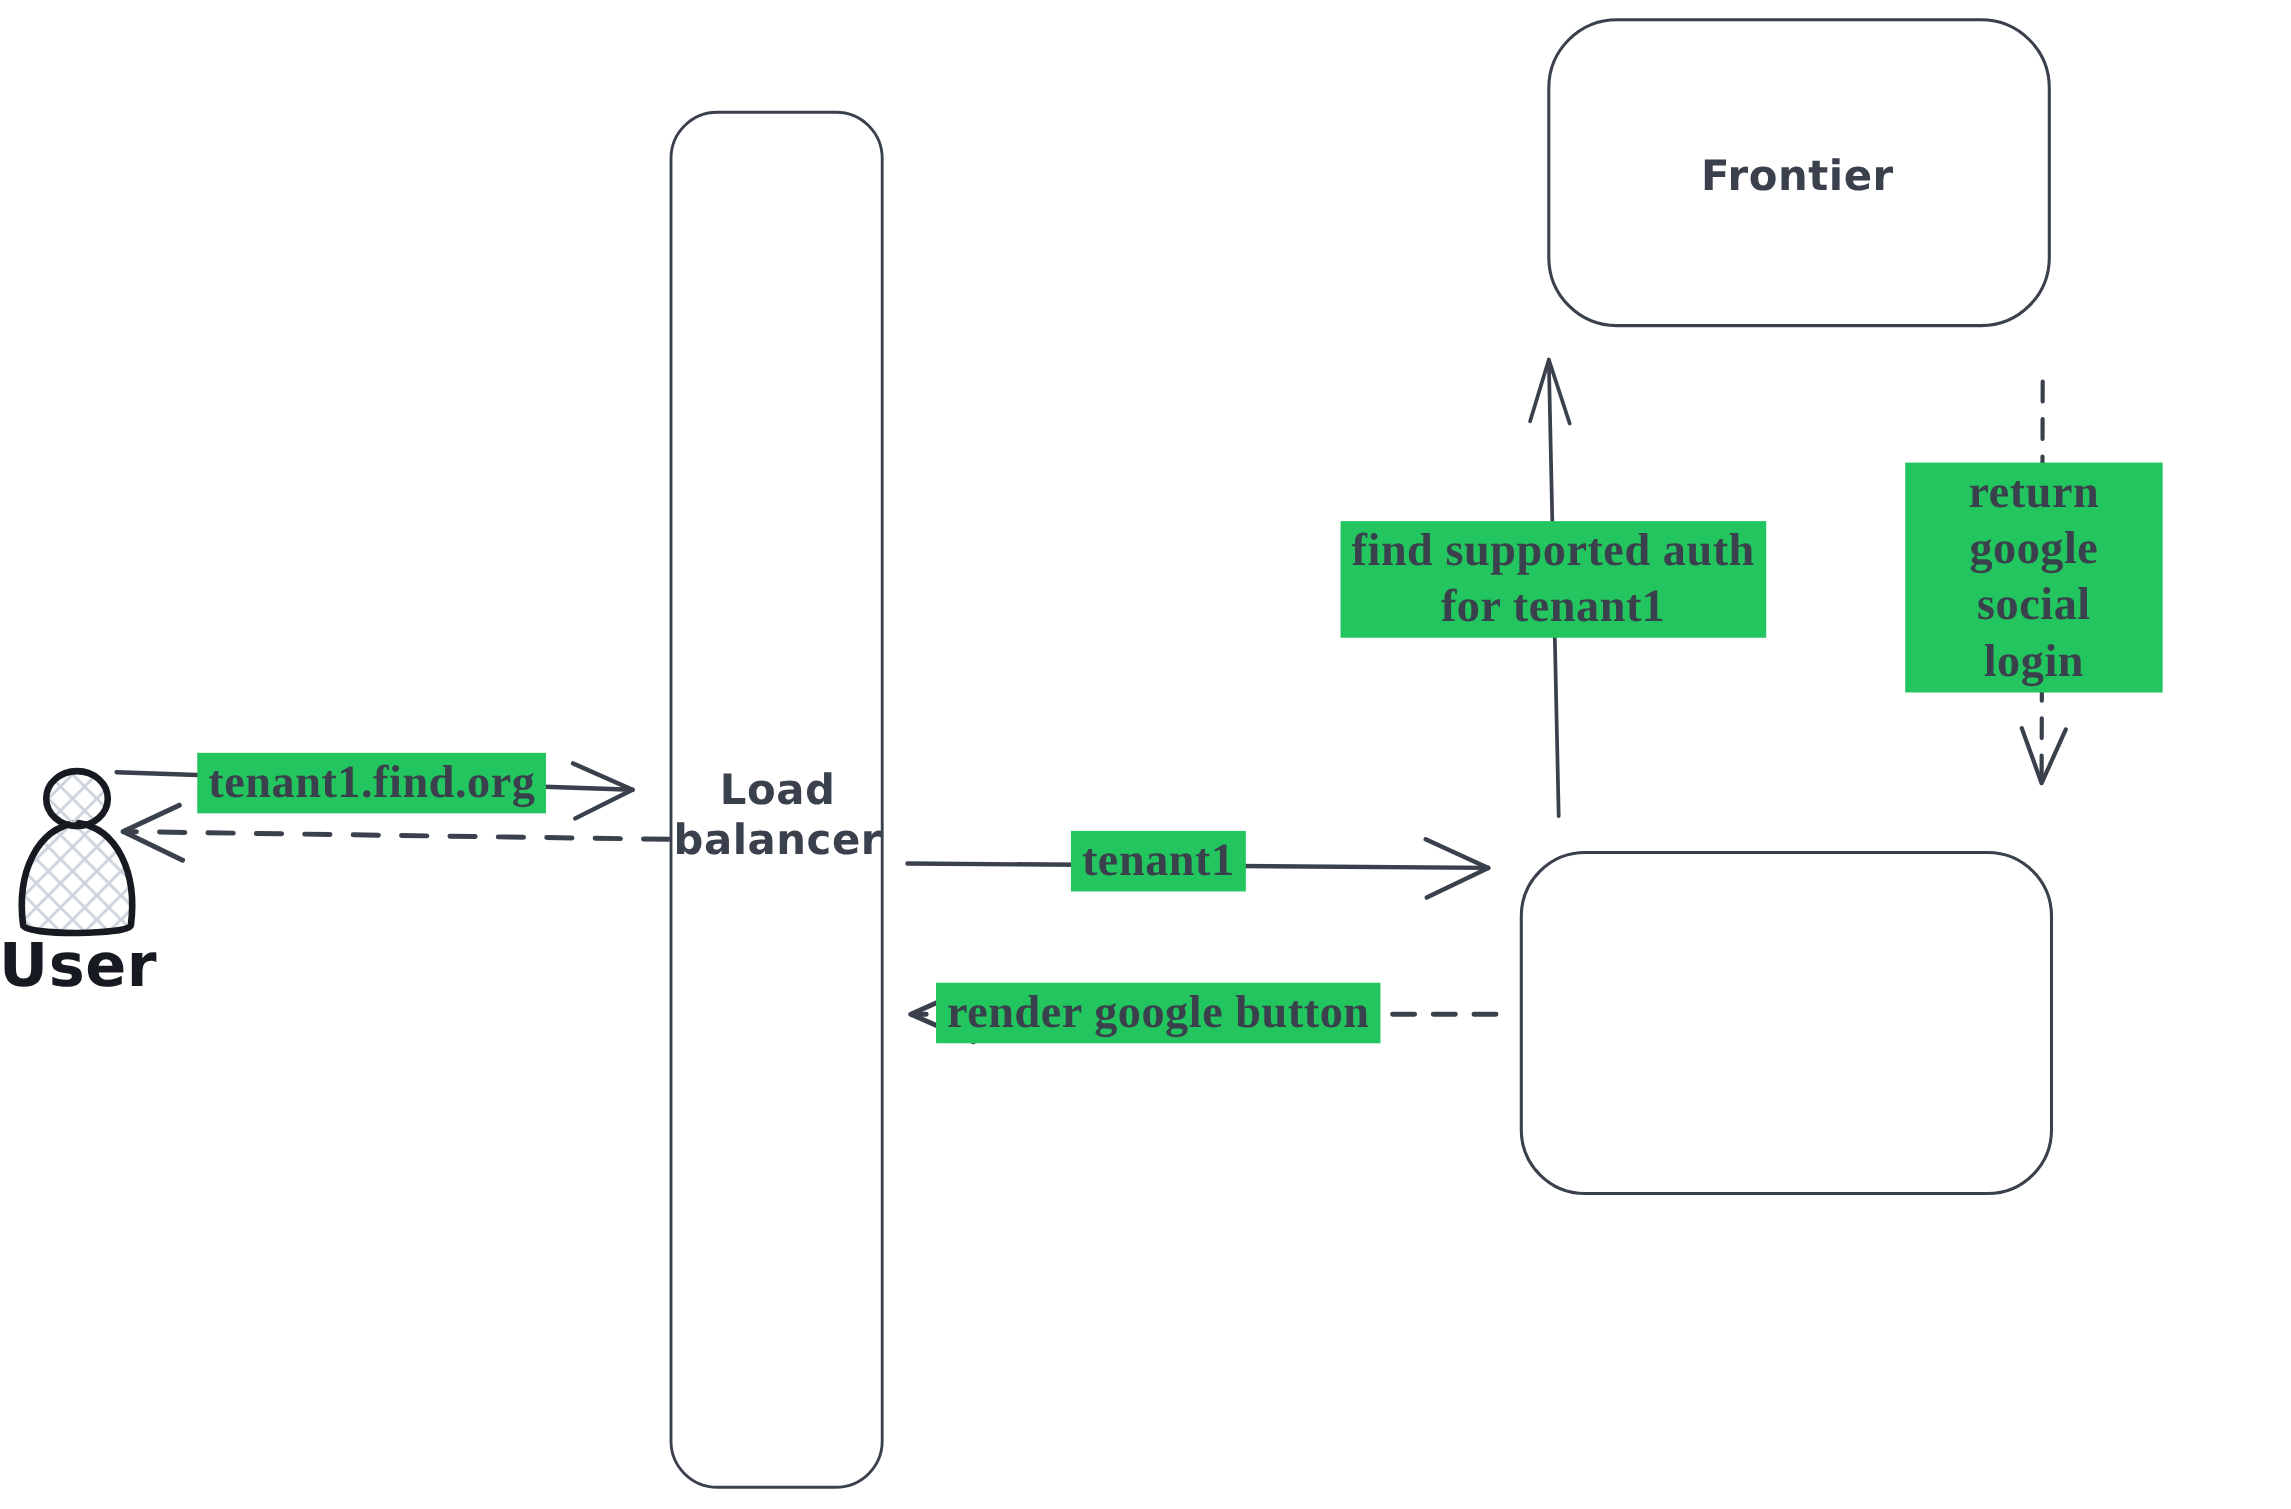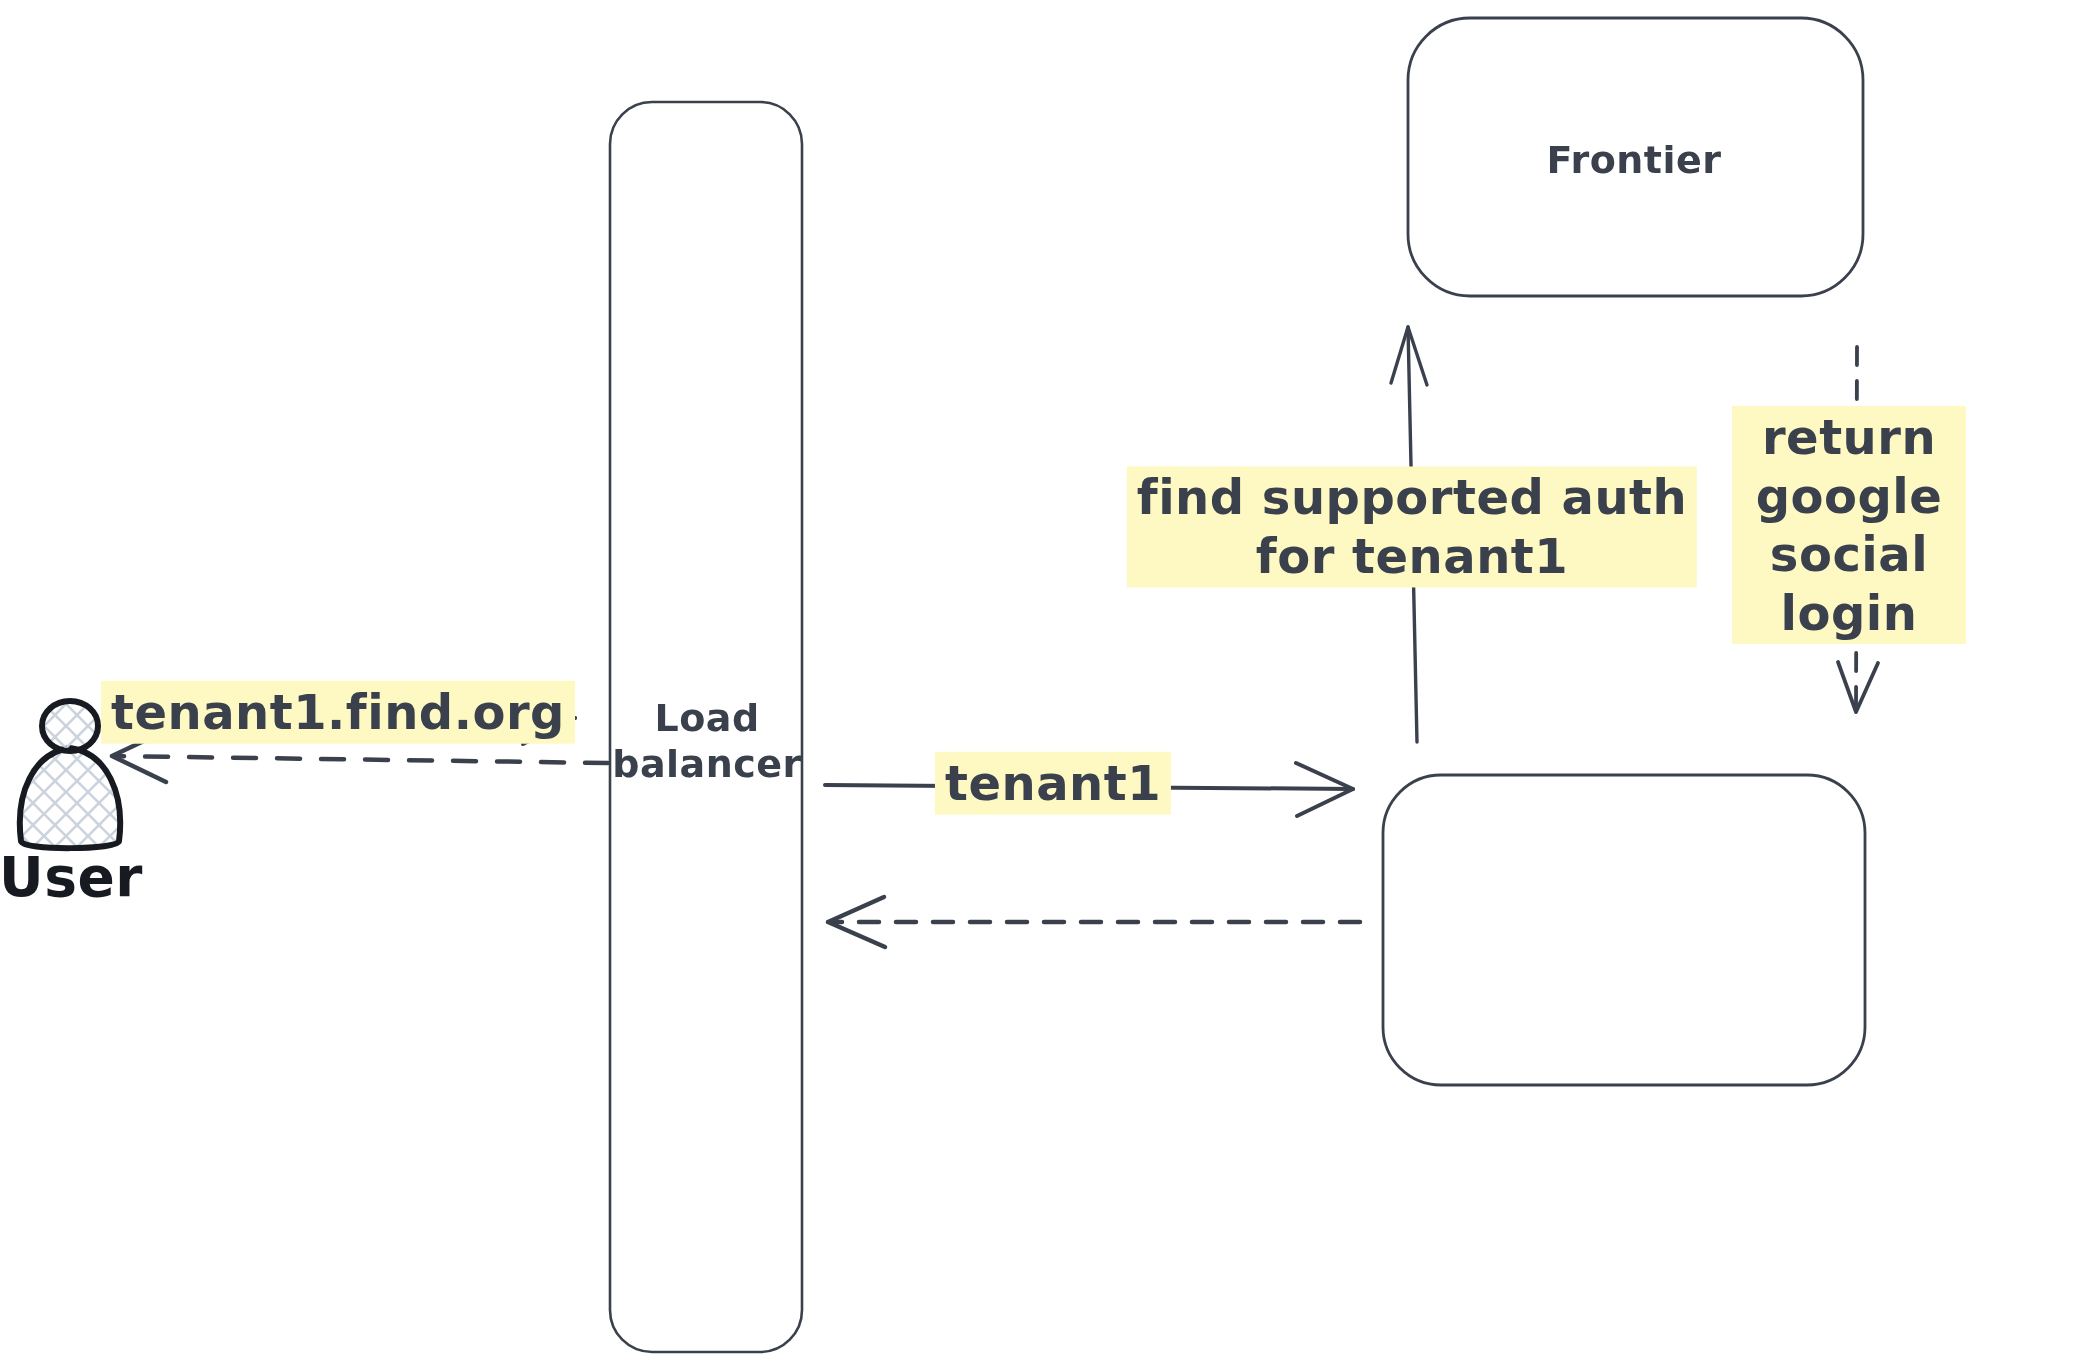--- a/index.html
+++ b/index.html
@@ -25,23 +25,24 @@
     transform: translate(-50%, -50%);
     color: #3a414d;
     text-align: center;
     white-space: pre-line;
     line-height: 1.22;
     font-weight: 600;
     letter-spacing: 0.5px;
     pointer-events: none;
   }
   .edge-label {
-    font-size: 48px;
-    background: #fef9c3;
+    font-size: 42px;
+    background: #22c55e;
     padding: 2px 10px;
+    font-family: Liberation Serif, serif;
   }
   .node-label {
     font-size: 38px;
     background: transparent;
   }
   .actor-label {
     font-size: 55px;
     font-weight: 700;
     color: #171b21;
   }
@@ -107,20 +108,21 @@
   <div class="lbl node-label" style="left:707px; top:730px;margin-top:11px;">Load
 balancer</div>
 
   <div class="lbl node-label" style="left:1634px; top:160px;text-align:center;">Frontier</div>
 
 
   <div class="lbl edge-label" style="left:338px; top:712px;">tenant1.find.org</div>
 
   <div class="lbl edge-label" style="left:1053px; top:783px;">tenant1</div>
 
+  <div class="lbl edge-label" style="left:1053px; top:921px;">render google button</div>
 
   <div class="lbl edge-label" style="left:1412px; top:527px;">find supported auth
 for tenant1</div>
 
   <div class="lbl edge-label" style="left:1849px; top:525px;">return google social
 login</div>
 
 </div>
 
 </body></html>

